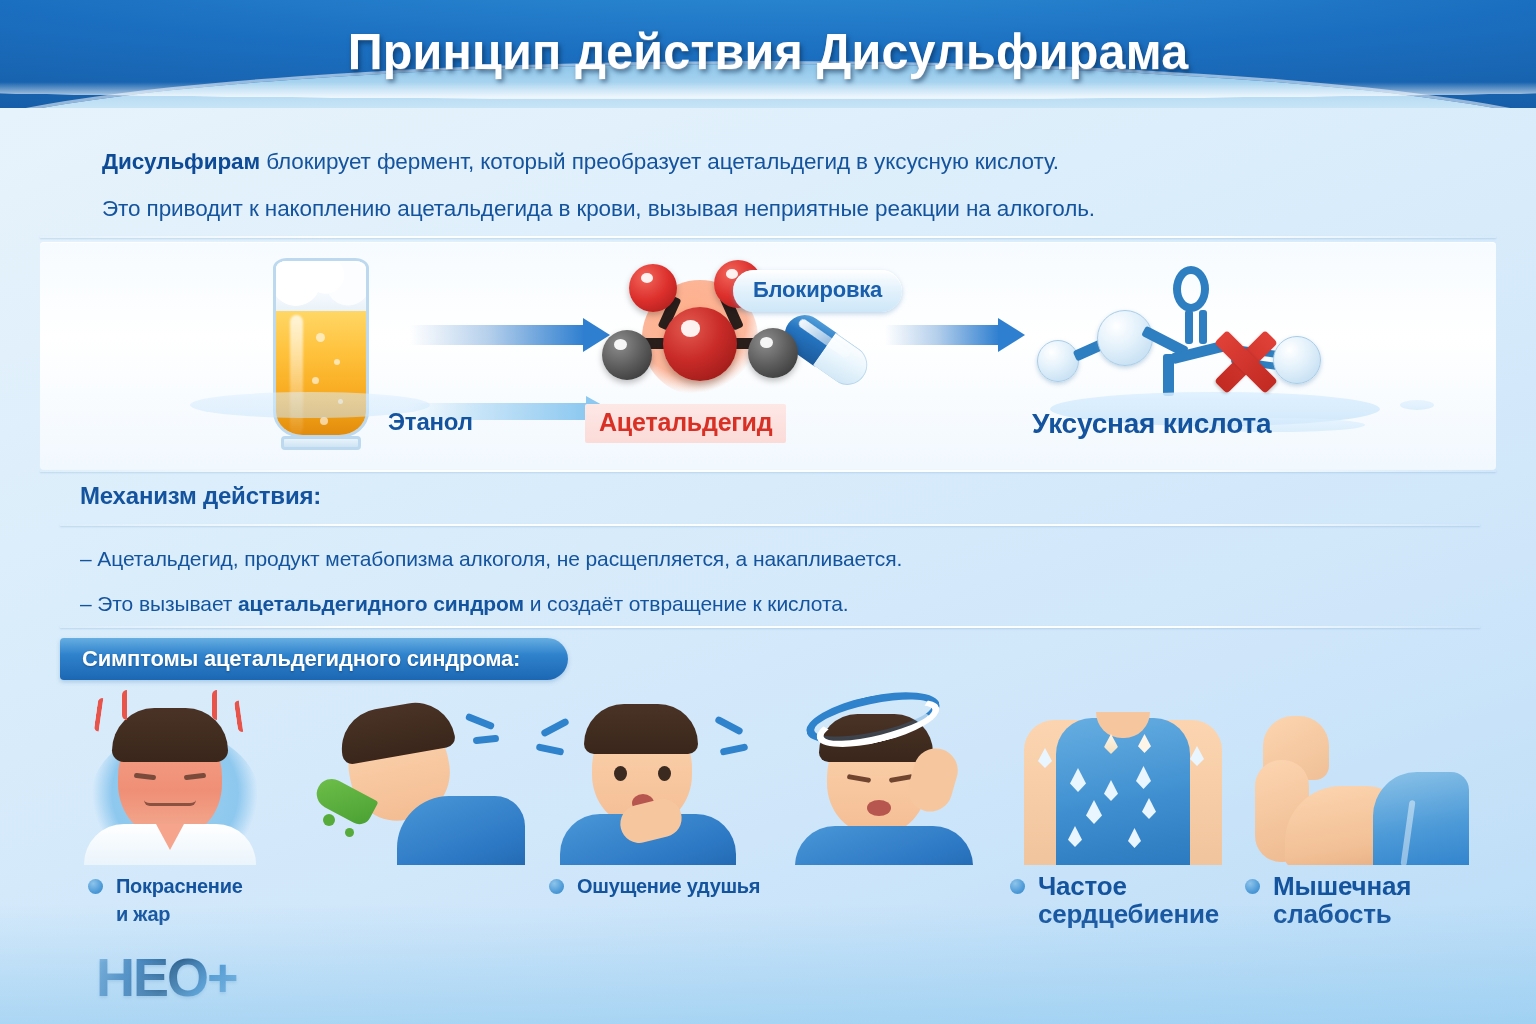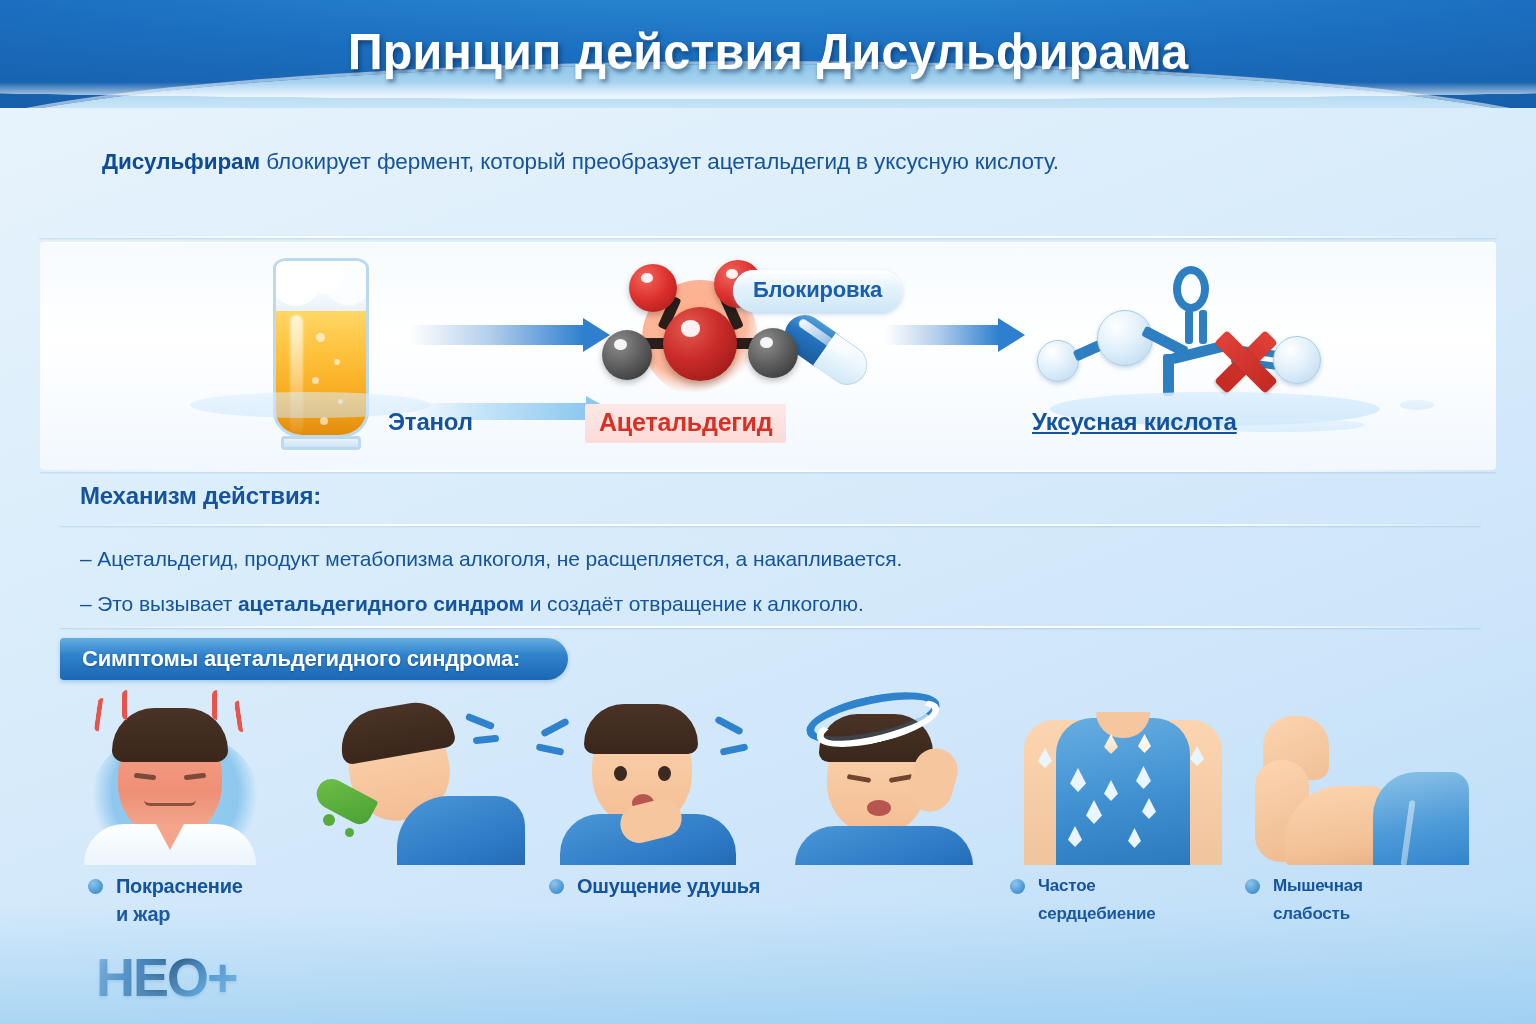--- a/index.html
+++ b/index.html
@@ -205,21 +205,21 @@
   
   .puddle{
     position:absolute; background:linear-gradient(180deg,#dcefff 0%,#cbe6fa 100%);
     border-radius:50%; opacity:.85;
   }
 
   .lab{
     position:absolute; color:#14539e; font-weight:bold; letter-spacing:-.2px;
   }
   .lab-ethanol{ left:388px; top:408px; font-size:24px; }
-  .lab-acid{ left:1032px; top:408px; font-size:24px;text-decoration:underline; }
+  .lab-acid{ left:1032px; top:408px; font-size:28px; }
   .lab-acet{
     left:585px; top:404px; font-size:25px; color:#d93025;
     background:linear-gradient(180deg,#fde8e6,#fbdbd8);
     padding:4px 14px 6px; border-radius:2px;
   }
 
   
   .mech-title{
     position:absolute; left:80px; top:482px;
     color:#14539e; font-size:24px; font-weight:bold; letter-spacing:-.2px;
@@ -260,21 +260,21 @@
   .hair{ position:absolute; background:linear-gradient(180deg,#4a3326 0%,#3a261b 100%); }
   .body{ position:absolute; border-radius:40px 40px 0 0; }
 
   
   .sym-labels{ position:absolute; left:60px; top:872px; width:1430px; height:70px; }
   .sym-label{
     position:absolute; top:0; width:225px;
     color:#14539e; font-size:20px; font-weight:bold; line-height:28px;
     letter-spacing:-.3px; padding-left:28px;
   }
-  .sym-label.alt{ font-size:17px; letter-spacing:-.2px; }
+  .sym-label.alt{ font-size:26px; letter-spacing:-.2px; }
   .sym-label .dot{
     position:absolute; left:0; top:7px; width:15px; height:15px; border-radius:50%;
     background:radial-gradient(circle at 35% 30%, #8dc4ea 0%, #4e9bd8 60%, #3585c6 100%);
   }
 
   
   .logo{
     position:absolute; left:96px; top:948px;
     font-size:54px; font-weight:bold; letter-spacing:-2px;
     background:linear-gradient(125deg,#8fc2e8 0%,#2e6fae 30%,#10406f 52%,#3f8fd0 75%,#79b6e2 100%);
@@ -294,20 +294,21 @@
 
 <div class="header">
   <div class="header-title">Принцип действия Дисульфирама</div>
   <div class="header-wave"></div>
 </div>
 
 <div class="intro">
   <p>
     <b>Дисульфирам</b><span> блокирует фермент, который преобразует ацетальдегид в уксусную кислоту.</span>
   </p>
+  <p>Это приводит к накоплению ацетальдегида в крови, вызывая неприятные реакции на алкоголь.</p>
 </div>
 
 <div class="hr-soft" style="top:236px"></div>
 
 <div class="process">
 
   <div class="beer">
     <div class="glass">
       <div class="liquid">
         <span class="bubble" style="left:40px;top:26px;width:9px;height:9px"></span>
@@ -397,21 +398,21 @@
 
 <div class="hr-soft" style="top:470px"></div>
 
 <div class="mech-title">Механизм действия:</div>
 <div class="hr-soft" style="top:524px;left:60px;width:1420px"></div>
 <ul class="mech-list">
   <li>
     <span>– Ацетальдегид, продукт метабопизма алкоголя, не расщепляется, а накапливается.</span>
   </li>
   <li>
-    <span>– Это вызывает </span><b>ацетальдегидного синдром</b><span> и создаёт отвращение к алкоголю.</span>
+    <span>– Это вызывает </span><b>ацетальдегидного синдром</b><span> и создаёт отвращение к кислота.</span>
   </li>
 </ul>
 
 <div class="hr-soft" style="top:626px;left:60px;width:1420px"></div>
 
 <div class="sym-banner">
   <span>Симптомы ацетальдегидного синдрома:</span>
 </div>
 
 <div class="sym-strip">

